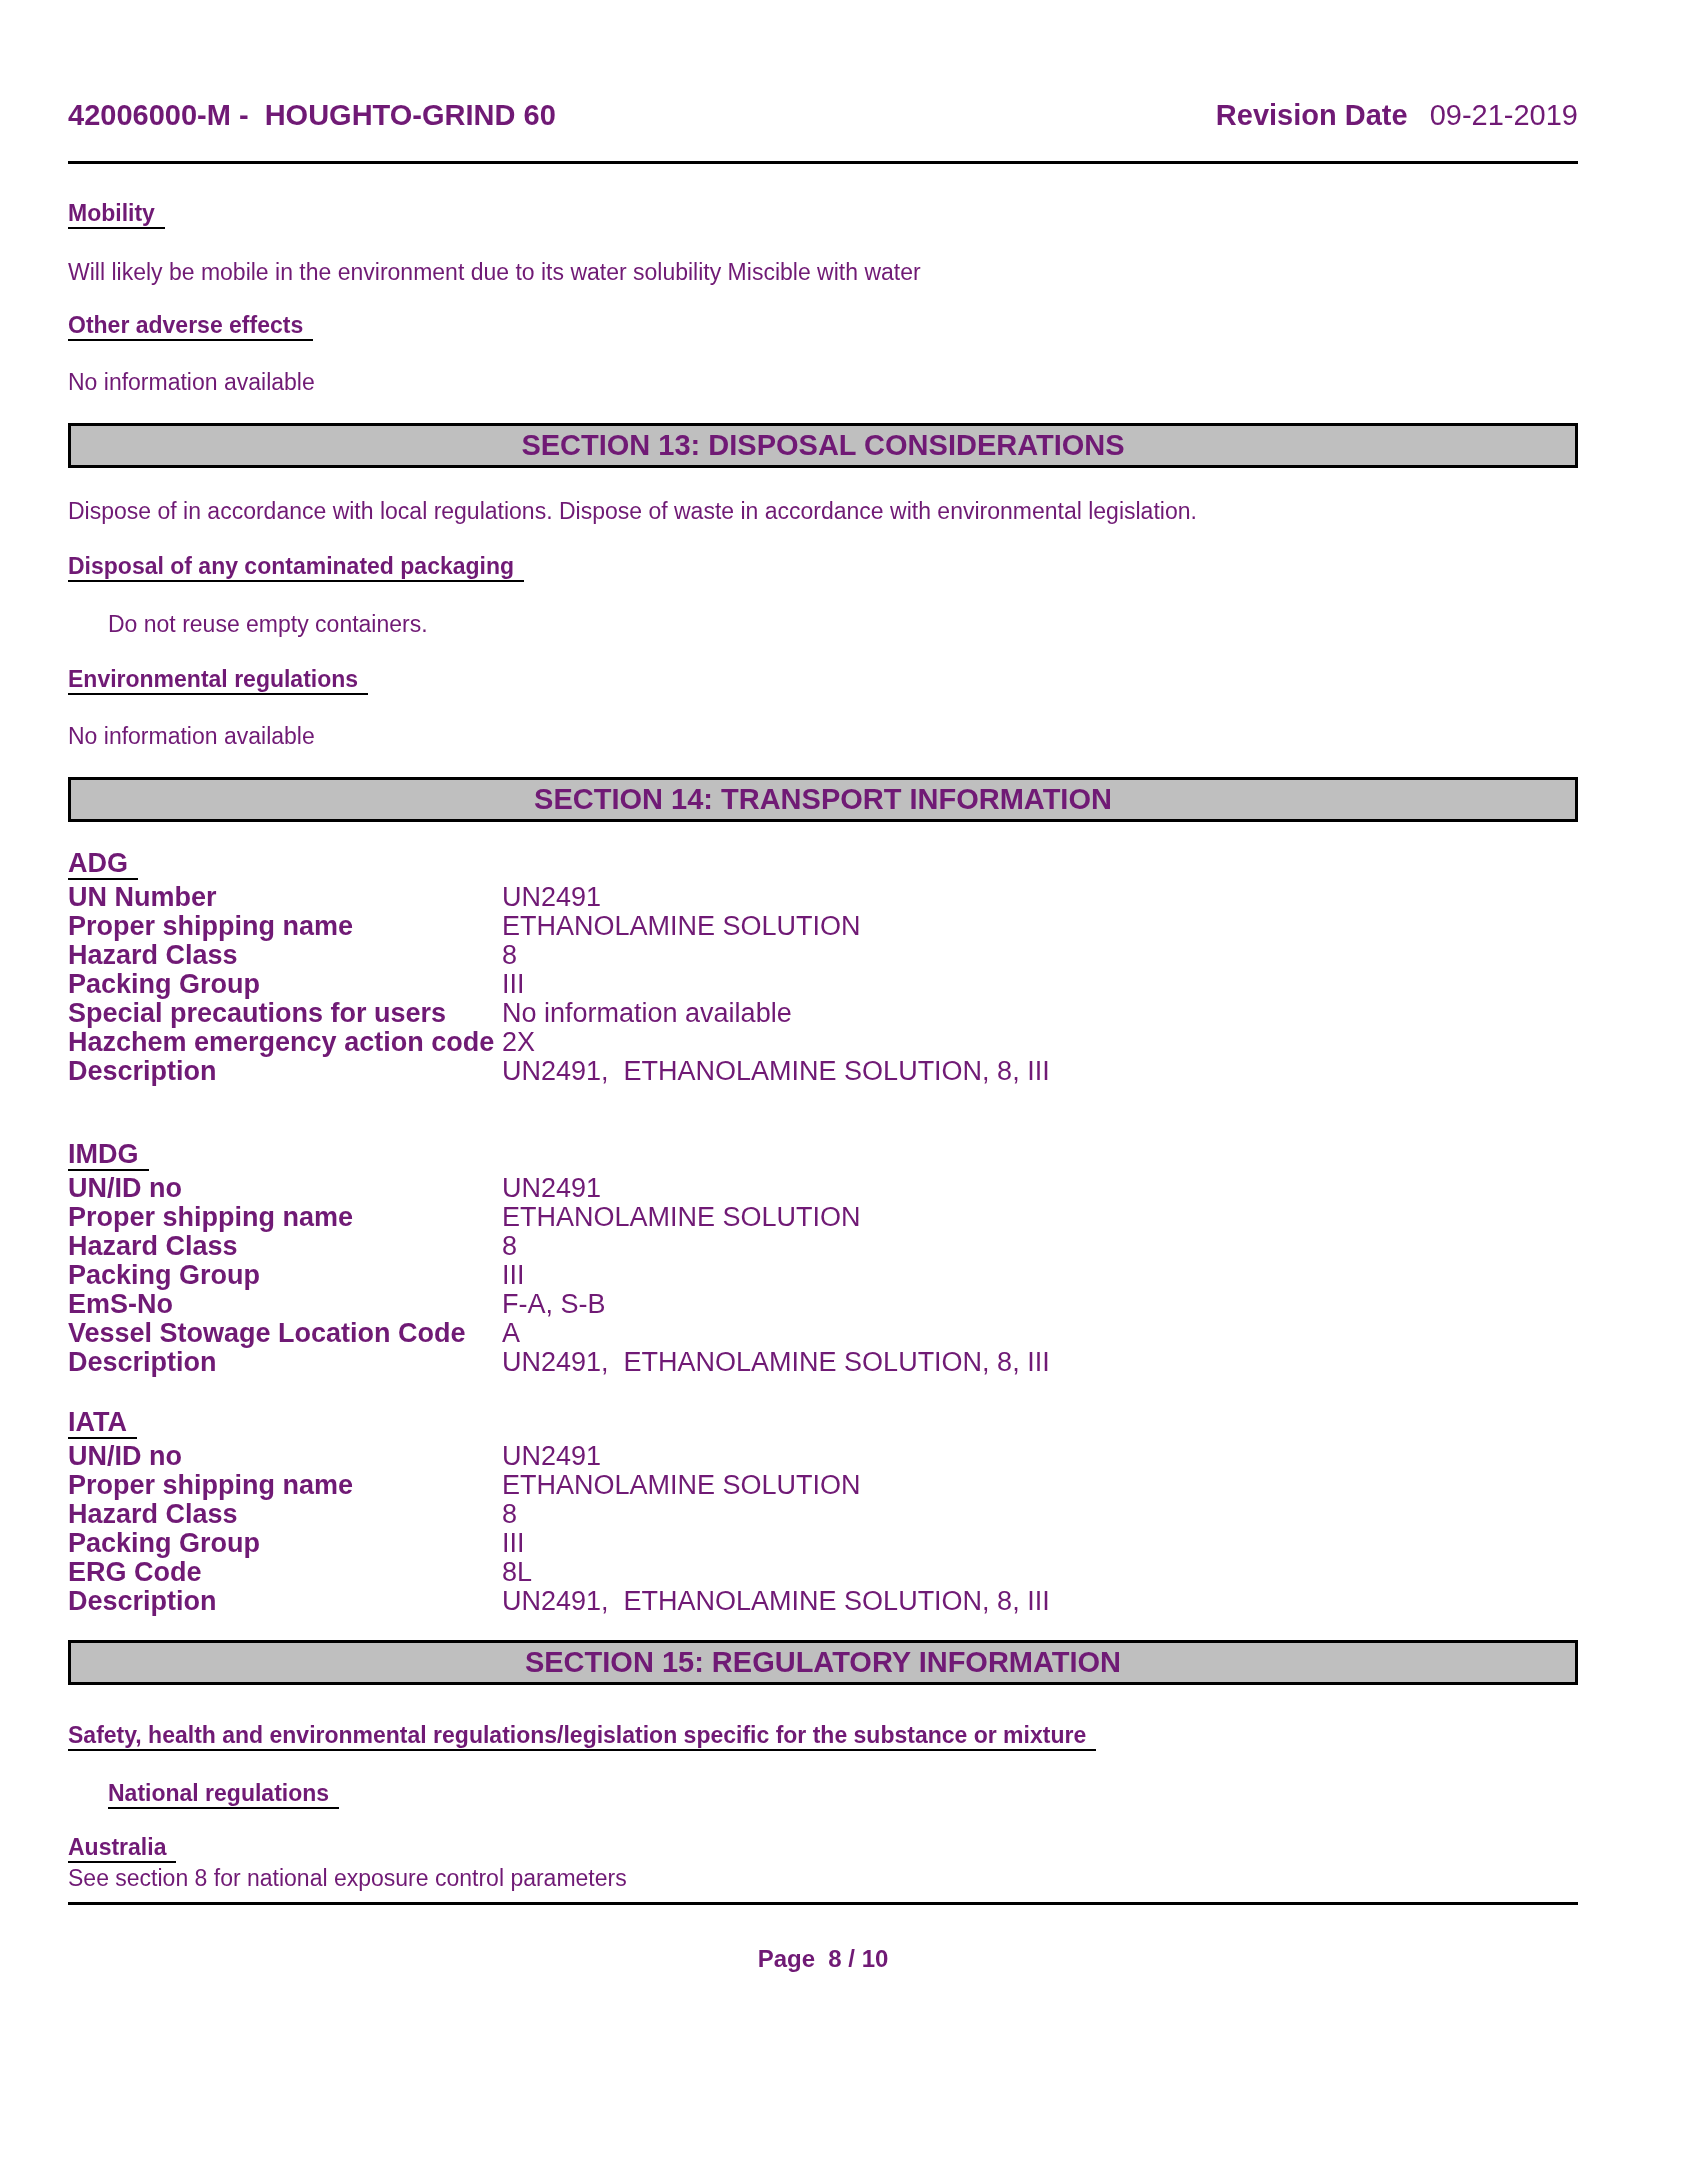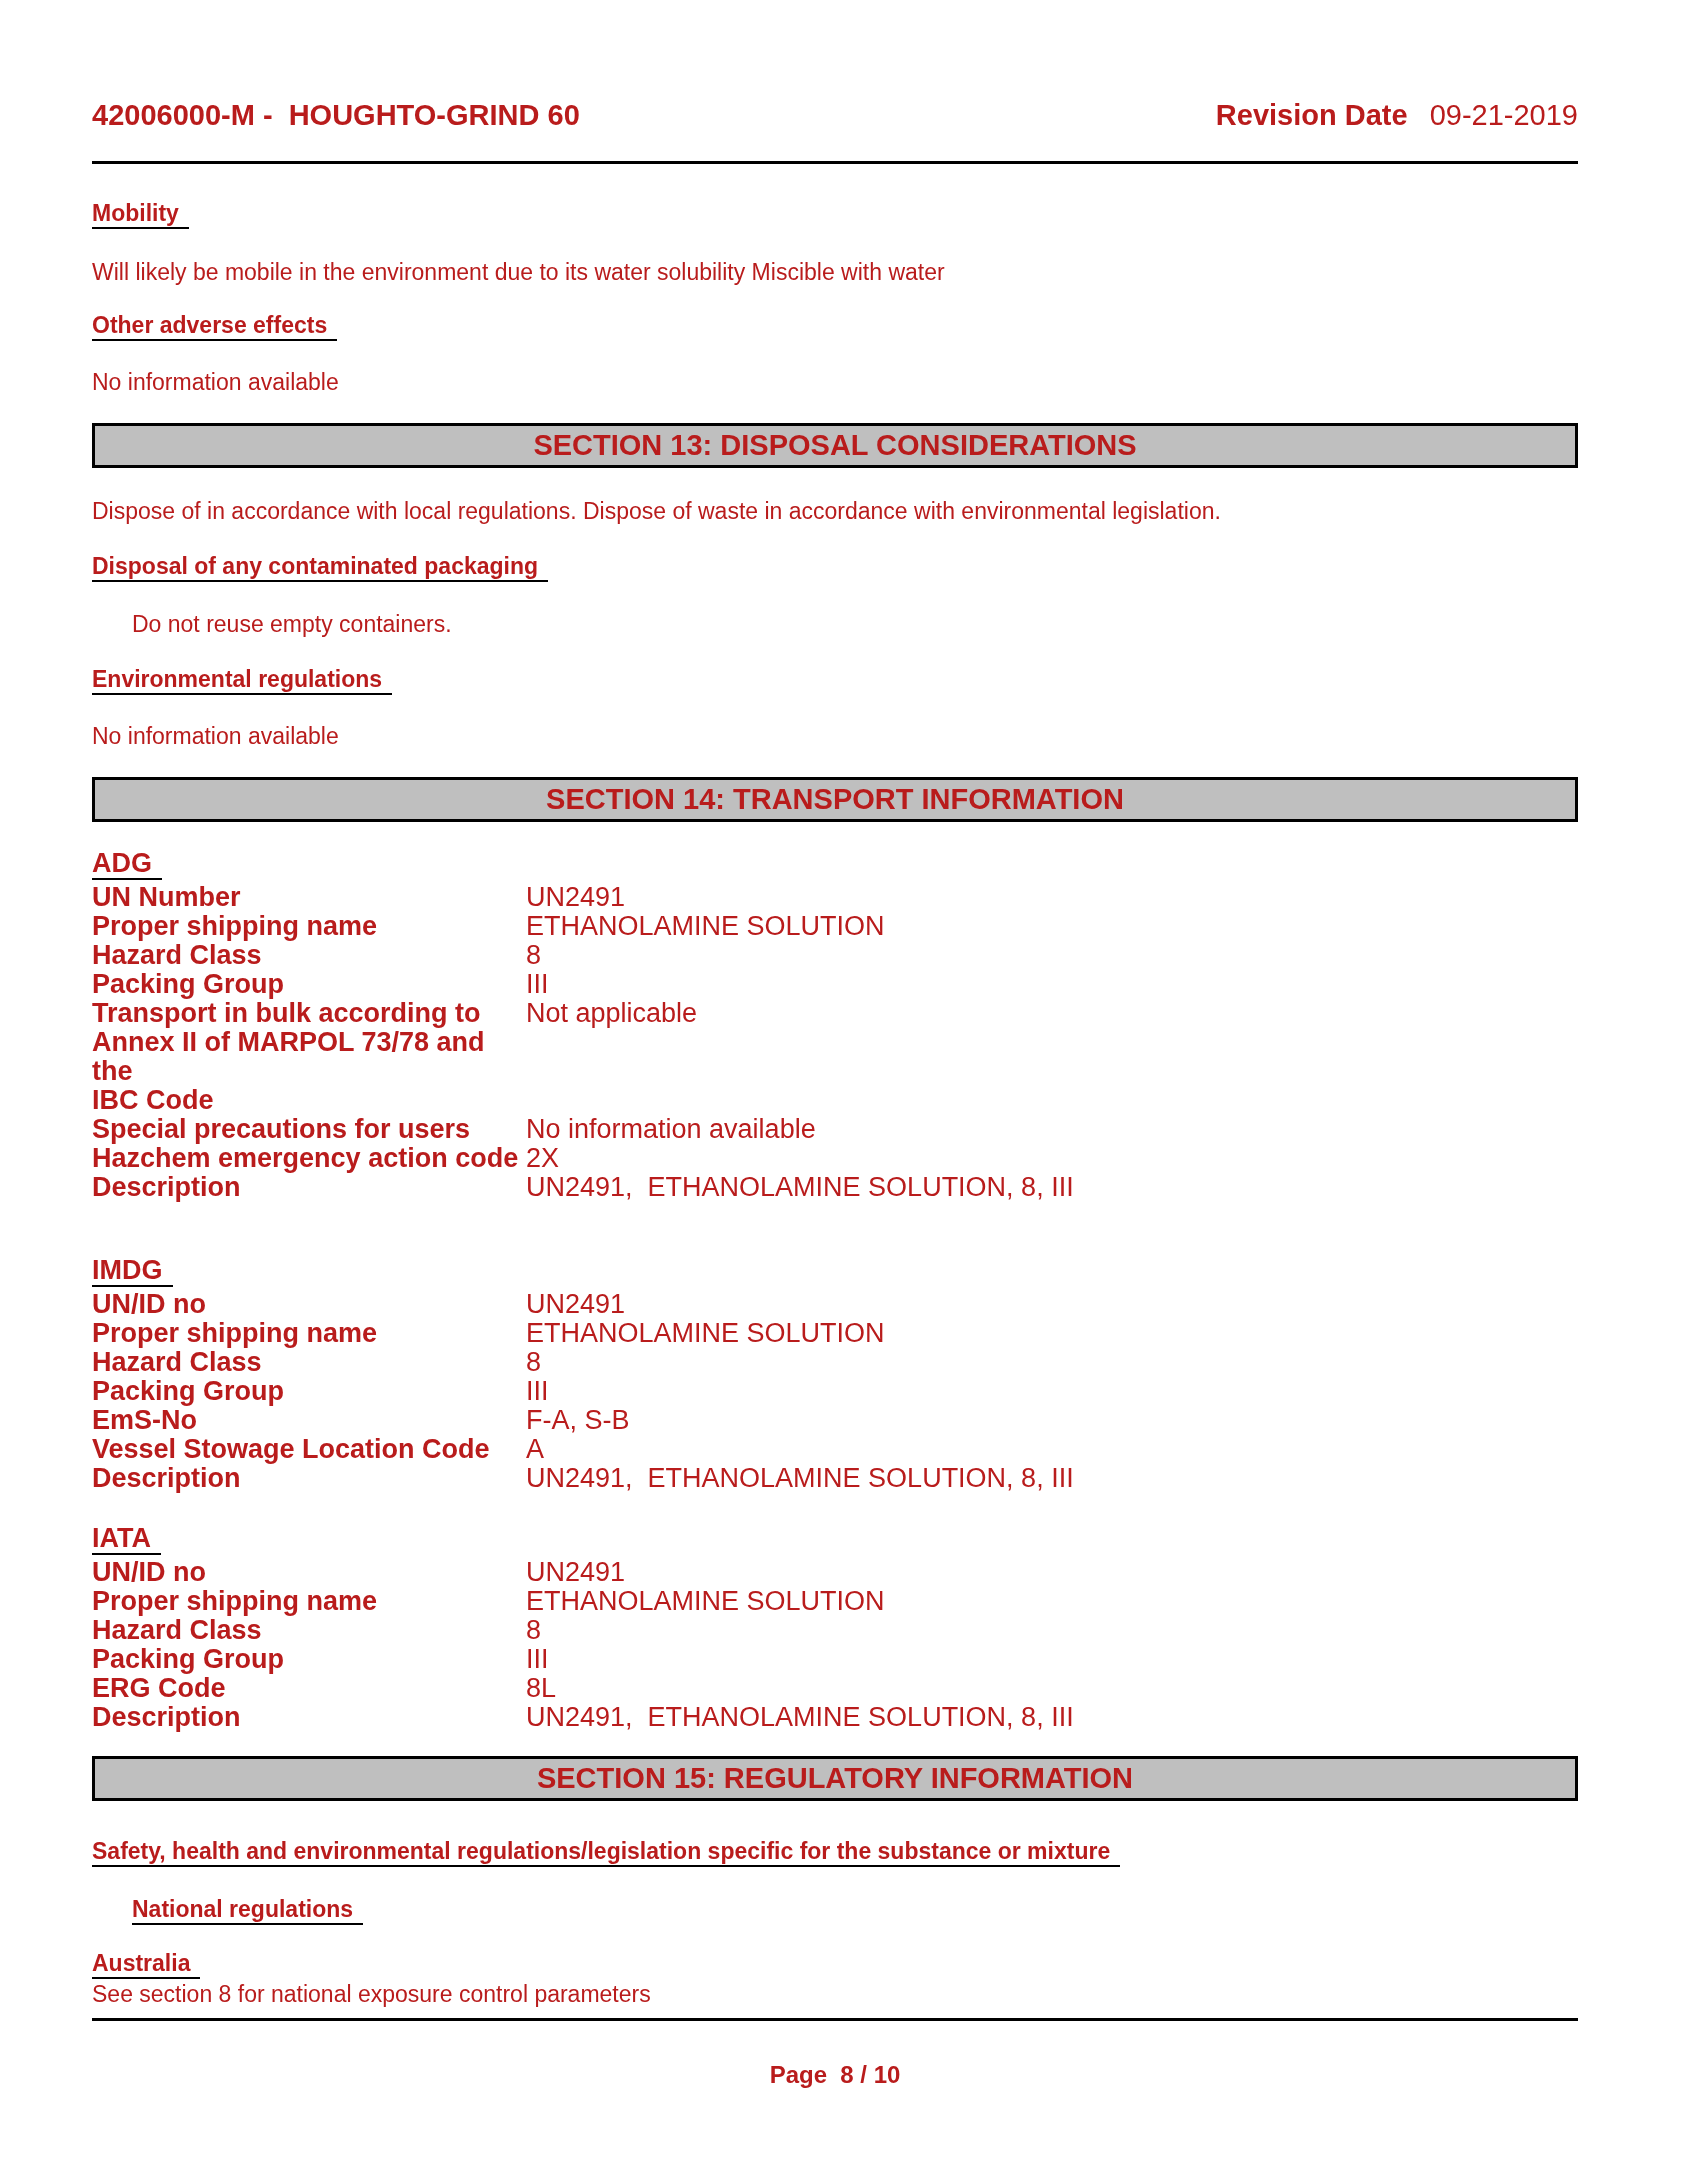--- a/index.html
+++ b/index.html
@@ -2,25 +2,25 @@
 <html style="--banner-bg: #bfbfbf;"><head>
 <meta charset="utf-8">
 <style>
   html,body { margin:0; padding:0; background:#ffffff; }
   .page {
     position: relative;
     width: 1683px;
     height: 2178px;
     box-sizing: border-box;
     background: #ffffff;
-    color: #b91c1c;
+    color: #701a75;
     font-family: "Liberation Sans", "DejaVu Sans", sans-serif;
     font-size: 23px;
     line-height: 28px;
-    padding: 99px 105px 0 92px;
+    padding: 99px 105px 0 68px;
     overflow: hidden;
   }
   .header-row {
     display: flex;
     justify-content: space-between;
     align-items: baseline;
     font-size: 29px;
     line-height: 33px;
     font-weight: bold;
     white-space: pre;
@@ -115,26 +115,20 @@
         </div>
         <div class="t-row">
           <div class="t-label">Hazard Class</div>
           <div class="t-value">8</div>
         </div>
         <div class="t-row">
           <div class="t-label">Packing Group</div>
           <div class="t-value">III</div>
         </div>
         <div class="t-row">
-          <div class="t-label">Transport in bulk according to
-Annex II of MARPOL 73/78 and the
-IBC Code</div>
-          <div class="t-value">Not applicable</div>
-        </div>
-        <div class="t-row">
           <div class="t-label">Special precautions for users</div>
           <div class="t-value">No information available</div>
         </div>
         <div class="t-row">
           <div class="t-label">Hazchem emergency action code</div>
           <div class="t-value">2X</div>
         </div>
         <div class="t-row">
           <div class="t-label">Description</div>
           <div class="t-value">UN2491,  ETHANOLAMINE SOLUTION, 8, III</div>

